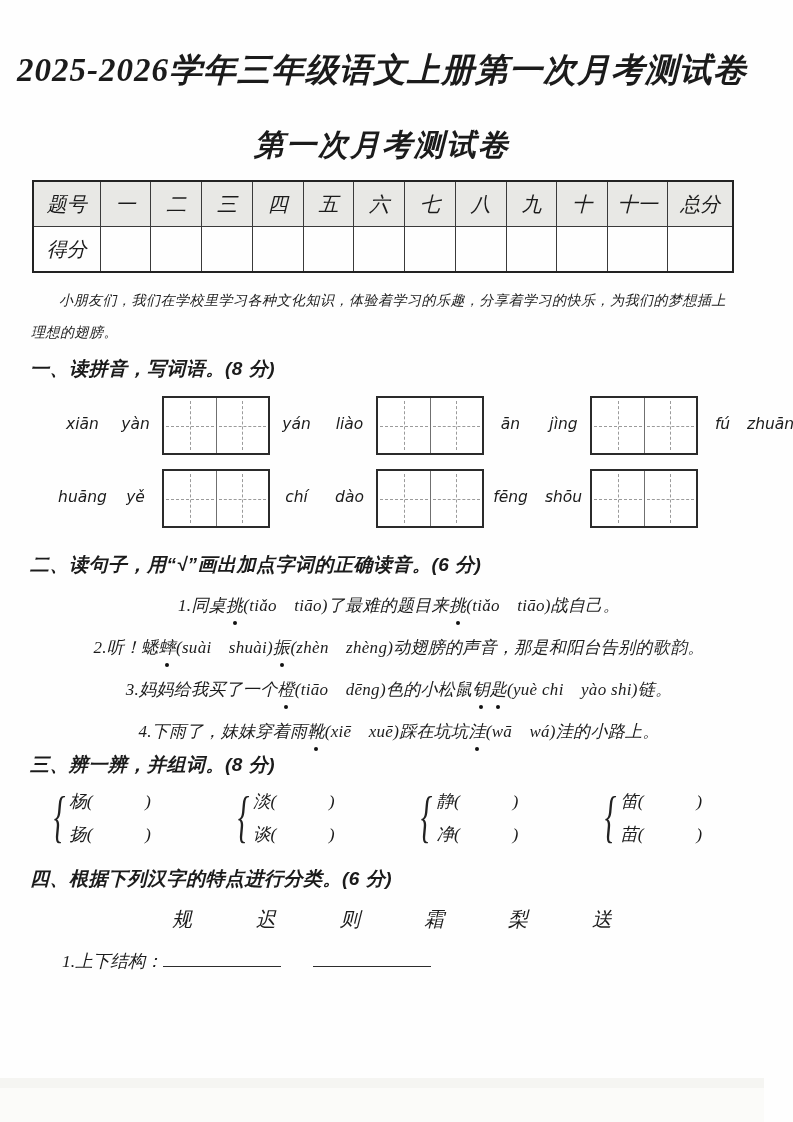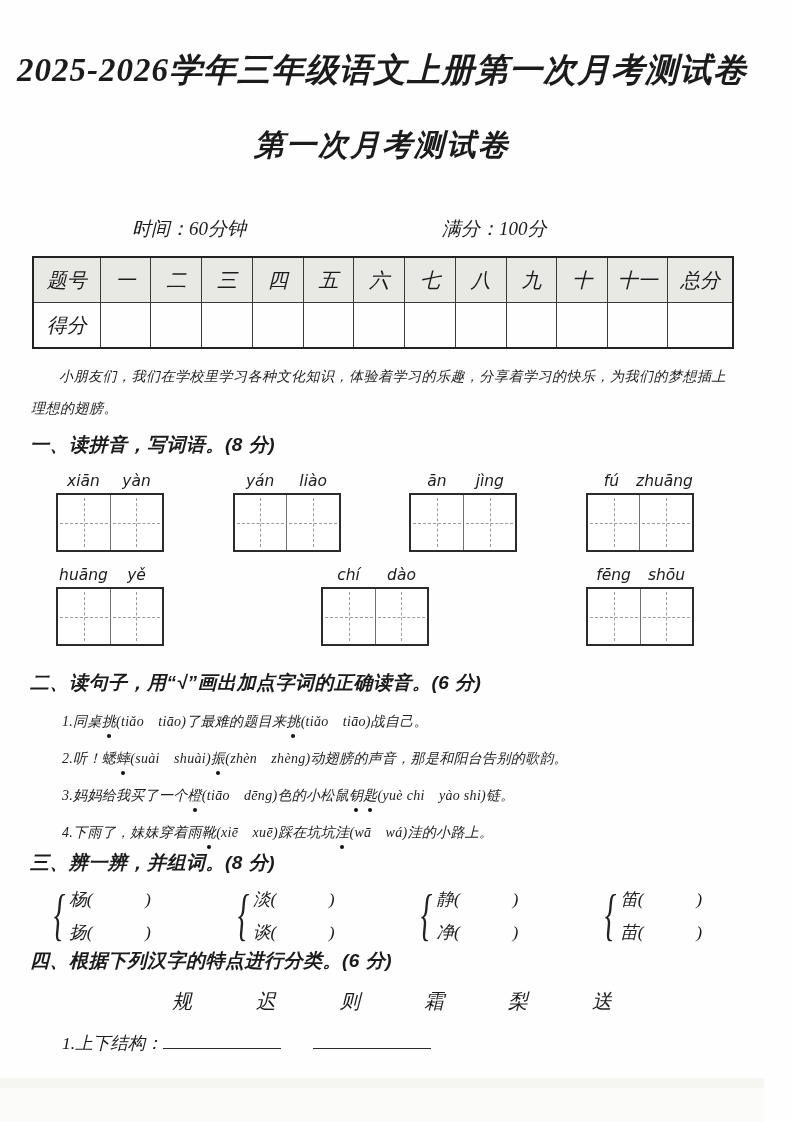--- a/index.html
+++ b/index.html
@@ -74,21 +74,21 @@
     letter-spacing:0.5px;
   }
 
   
   .py-row {
     display:flex;
     justify-content:space-between;
     padding:0 70px 0 56px;
     margin-top:14px;
   }
-  .py-word { display:flex; flex-direction:column; align-items:center; }
+  .py-word { display:flex; flex-direction:row; align-items:center; }
   .py-label {
     display:flex; width:106px;
     font-family:"DejaVu Sans","Liberation Sans",sans-serif;
     font-size:15.5px;
     margin-bottom:3px;
   }
   .py-label span { flex:1; text-align:center; white-space:nowrap; }
   .py-box { width:104px; height:55px; border:2px solid #2b2b2b; display:flex; background:#fff; }
   .py-cell { flex:1; position:relative; }
   .py-cell + .py-cell { border-left:1.5px solid #707070; }
@@ -97,23 +97,24 @@
     border-left:1px dashed #9b9b9b;
   }
   .py-cell::after {
     content:""; position:absolute; top:50%; left:2px; right:2px;
     border-top:1px dashed #9b9b9b;
   }
 
   
   .s2-item {
     margin:14px 28px 0 62px;
-    font-size:14px;
+    font-size:17px;
     line-height:1.65;
     letter-spacing:0.3px;
+    text-align:center;
   }
   .em-dot { position:relative; display:inline-block; }
   .em-dot::after {
     content:""; position:absolute; left:50%; bottom:-5px;
     transform:translateX(-50%);
     width:4px; height:4px; border-radius:50%; background:#111;
   }
 
   
   .pair-row {
@@ -165,24 +166,20 @@
   }
 </style>
 </head>
 <body>
 
 <div class="sheet">
 
   <div class="title">2025-2026学年三年级语文上册第一次月考测试卷</div>
   <div class="subtitle">第一次月考测试卷</div>
 
-  <div class="meta-row">
-    <span class="meta-time">时间：60分钟</span>
-    <span class="meta-score">满分：100分</span>
-  </div>
 
   <div class="score-table-wrap">
     <table class="score-table">
       <colgroup>
         <col style="width:9.6%">
           <col>
           <col>
           <col>
           <col>
           <col>
@@ -344,21 +341,21 @@
     </div>
     <div class="pair-group">
       <span class="brace">{</span>
       <div class="pair-col">
         <div class="pair-line"><span>笛</span><span>(　　　)</span></div>
         <div class="pair-line"><span>苗</span><span>(　　　)</span></div>
       </div>
     </div>
   </div>
 
-  <div class="sec-heading" style="margin-top:4px;">四、根据下列汉字的特点进行分类。(6 分)</div>
+  <div class="sec-heading" style="margin-top:20px;">四、根据下列汉字的特点进行分类。(6 分)</div>
 
   <div class="char-row">
     <span>规</span>
     <span>迟</span>
     <span>则</span>
     <span>霜</span>
     <span>梨</span>
     <span>送</span>
   </div>
 

